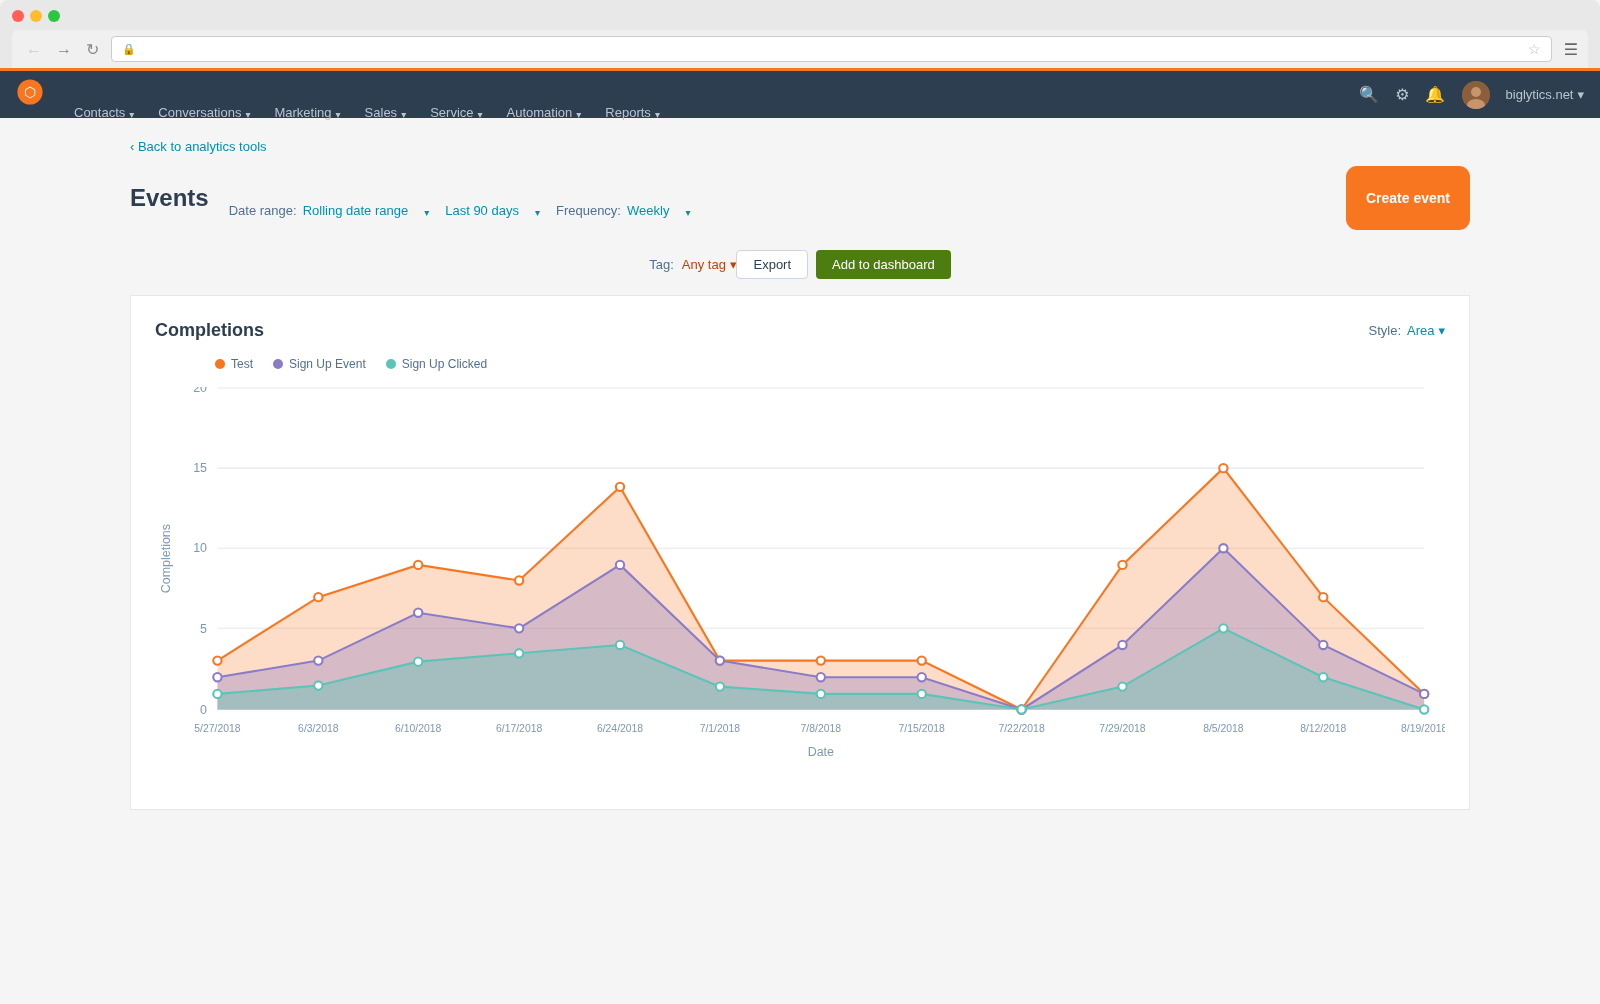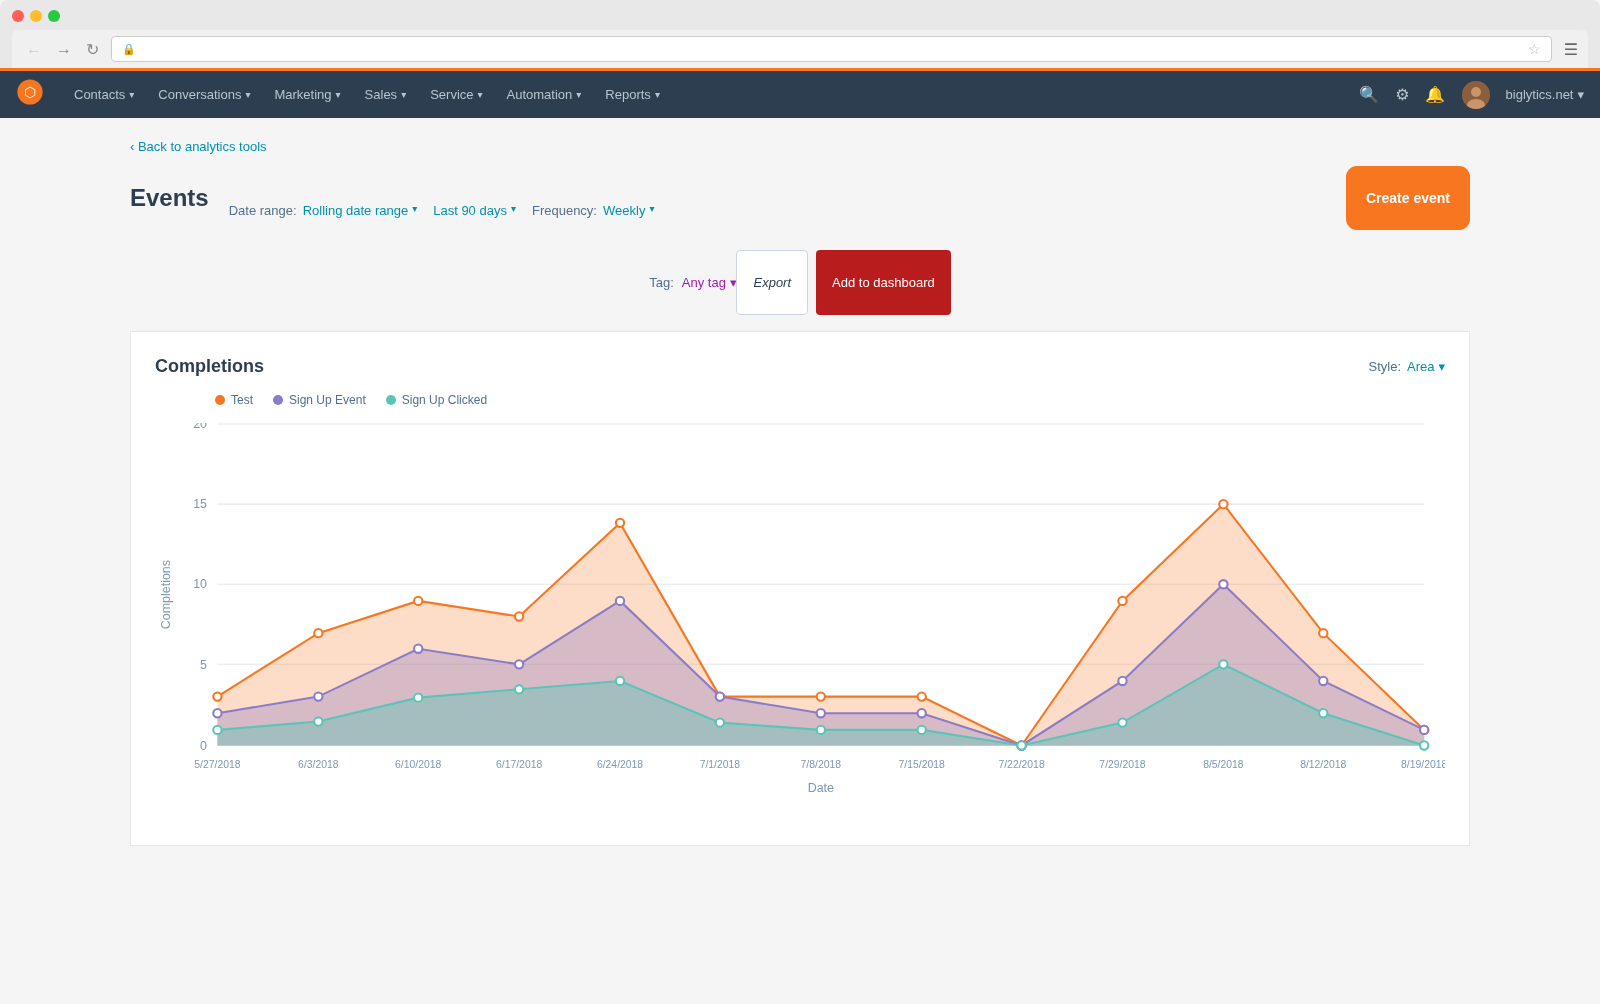--- a/index.html
+++ b/index.html
@@ -19,52 +19,52 @@
     .browser-url-bar { flex: 1; background: white; border: 1px solid #ccc; border-radius: 4px; padding: 4px 10px; display: flex; align-items: center; gap: 6px; }
     .lock-icon { color: #4a9; font-size: 11px; }
     .browser-url-text { flex: 1; color: #555; font-size: 12px; }
     .browser-star { color: #bbb; font-size: 14px; }
     .browser-menu { color: #666; font-size: 16px; margin-left: 4px; }
 
     
     .hs-nav { background: #2d3e50; padding: 0 16px; display: flex; align-items: center; height: 50px; border-top: 3px solid #f8761f; }
     .hs-logo { color: #f8761f; font-size: 22px; margin-right: 20px; }
     .nav-items { display: flex; align-items: center; gap: 4px; flex: 1; }
-    .nav-item { color: #b8c4ce; padding: 0 10px; height: 50px; display: flex; align-items: center; gap: 4px; cursor: pointer; font-size: 13px; font-weight: 500; }
+    .nav-item { color: #b8c4ce; padding: 0 10px; height: 50px; display: flex; align-items: flex-end; gap: 4px; cursor: pointer; font-size: 13px; font-weight: 500; }
     .nav-item .chevron { font-size: 10px; }
     .nav-right { display: flex; align-items: center; gap: 16px; }
     .nav-icon-btn { color: #b8c4ce; cursor: pointer; font-size: 16px; }
     .nav-avatar { width: 28px; height: 28px; border-radius: 50%; background: #8b5e3c; display: flex; align-items: center; justify-content: center; color: white; font-size: 11px; overflow: hidden; }
     .nav-account { color: #b8c4ce; font-size: 13px; cursor: pointer; display: flex; align-items: center; gap: 4px; }
 
     
     .page-wrapper { background: #f5f5f5; min-height: 800px; }
     .page-content { max-width: 1400px; margin: 0 auto; padding: 20px 30px; }
 
     .back-link { color: #0091ae; font-size: 13px; cursor: pointer; display: inline-flex; align-items: flex-end; gap: 4px; margin-bottom: 12px; }
 
     .page-header { display: flex; align-items: center; justify-content: space-between; margin-bottom: 20px; }
     .page-header-left { display: flex; align-items: center; gap: 20px; flex-wrap: wrap; }
     .page-title { font-size: 24px; font-weight: 600; color: #2d3e50; }
     .header-filters { display: flex; align-items: center; gap: 16px; flex-wrap: wrap; margin-top: 24px; }
     .filter-group { display: flex; align-items: center; gap: 6px; }
     .filter-label { color: #516f90; font-size: 13px; }
-    .filter-dropdown { color: #0091ae; font-size: 13px; cursor: pointer; display: flex; align-items: flex-start; gap: 4px; border: none; background: none; padding: 0; }
+    .filter-dropdown { color: #0091ae; font-size: 13px; cursor: pointer; display: flex; align-items: flex-end; gap: 16px; border: none; background: none; padding: 0; }
     .filter-dropdown .chevron { font-size: 10px; }
 
     .create-event-btn { background: #f8761f; color: white; border: none; padding: 24px 20px; border-radius: 11px; font-size: 14px; font-weight: 600; cursor: pointer; white-space: nowrap; }
 
     
     .tag-row { display: flex; align-items: center; justify-content: center; margin-bottom: 16px; padding: 0 4px; }
     .tag-left { display: flex; align-items: center; gap: 8px; }
     .tag-label { color: #516f90; font-size: 13px; }
-    .tag-dropdown { color: #a21caf; font-size: 13px; cursor: pointer; display: flex; align-items: center; gap: 4px; border: none; background: none; }
+    .tag-dropdown { color: #c2410c; font-size: 13px; cursor: pointer; display: flex; align-items: center; gap: 4px; border: none; background: none; }
     .tag-actions { display: flex; gap: 8px; }
-    .export-btn { background: white; border: 1px solid #cbd6e2; color: #2d3e50; padding: 24px 16px; border-radius: 4px; font-size: 13px; cursor: pointer; font-style: italic; }
-    .dashboard-btn { background: #b91c1c; color: white; border: none; padding: 4px 16px; border-radius: 4px; font-size: 13px; cursor: pointer; }
+    .export-btn { background: white; border: 1px solid #cbd6e2; color: #2d3e50; padding: 6px 16px; border-radius: 4px; font-size: 13px; cursor: pointer; }
+    .dashboard-btn { background: #4d7c0f; color: white; border: none; padding: 4px 16px; border-radius: 4px; font-size: 13px; cursor: pointer; }
 
     
     .chart-card { background: white; border-radius: 0; border: 1px solid #e5e8eb; padding: 24px; }
     .chart-header { display: flex; align-items: center; justify-content: space-between; margin-bottom: 16px; }
     .chart-title { font-size: 18px; font-weight: 600; color: #2d3e50; }
     .style-selector { display: flex; align-items: center; gap: 6px; font-size: 13px; color: #516f90; }
     .style-dropdown { color: #0091ae; font-size: 13px; cursor: pointer; border: none; background: none; display: flex; align-items: center; gap: 4px; }
 
     
     .chart-legend { display: flex; align-items: center; gap: 20px; margin-bottom: 16px; padding-left: 60px; }

